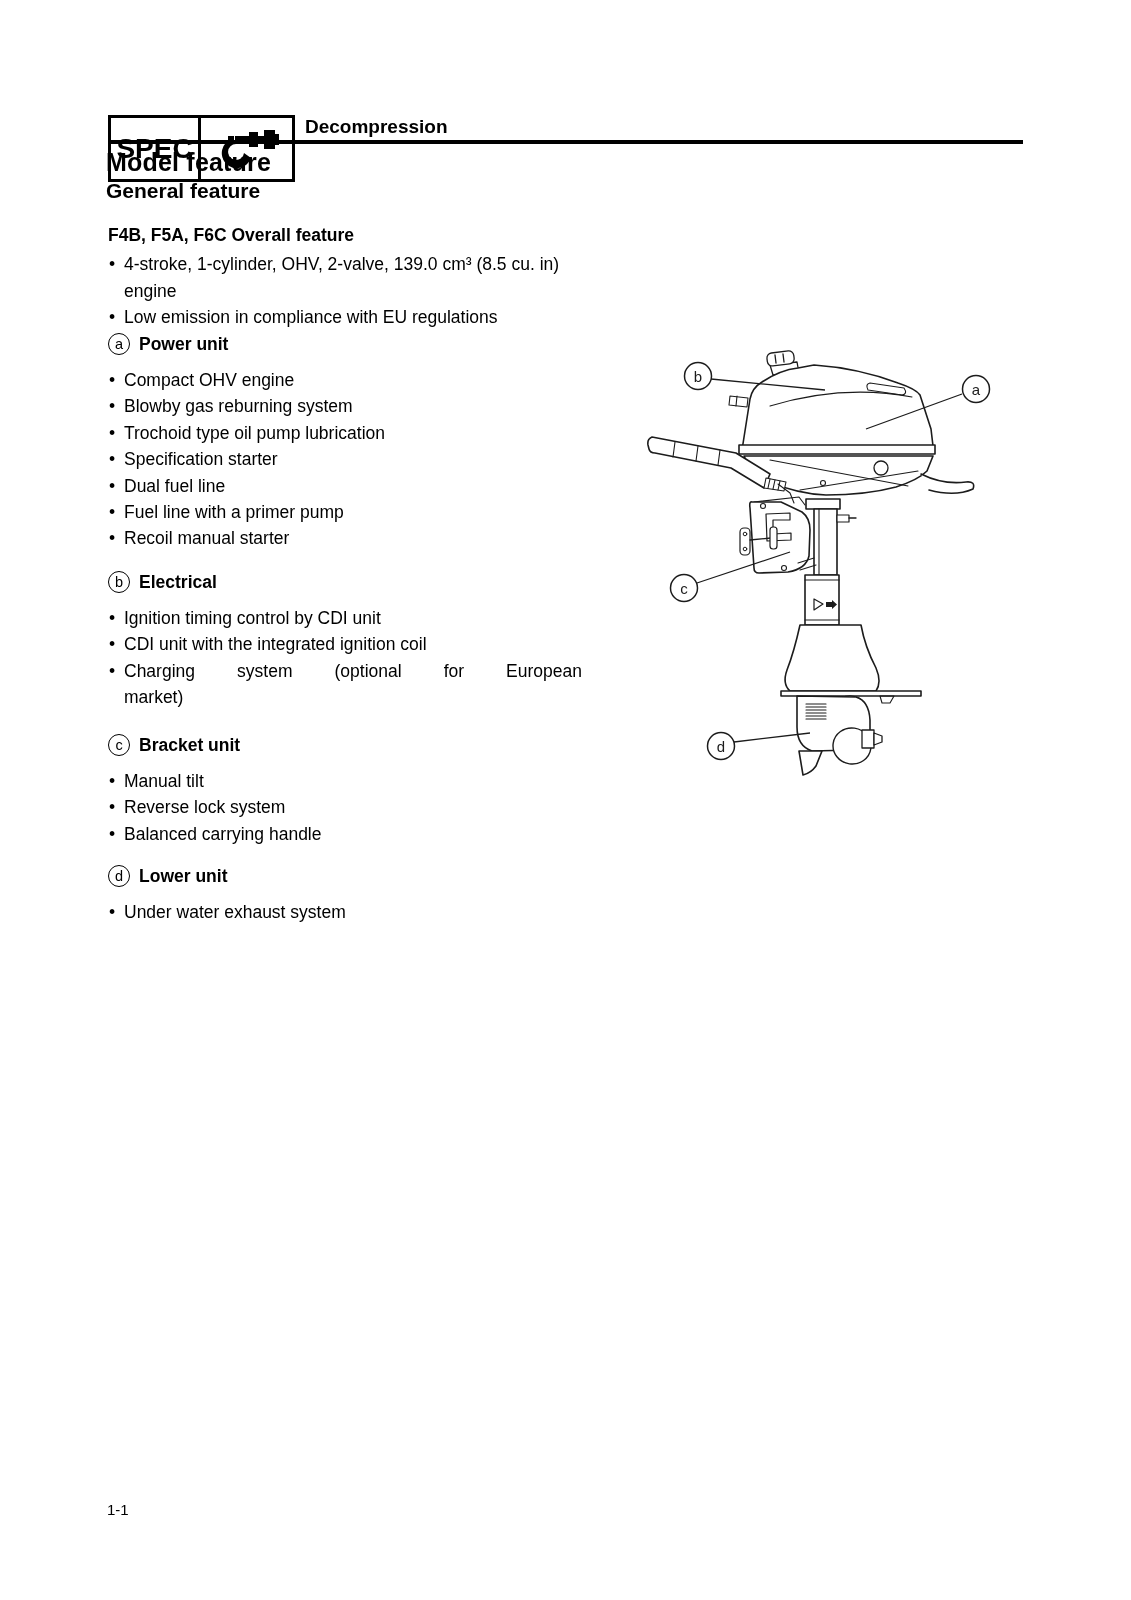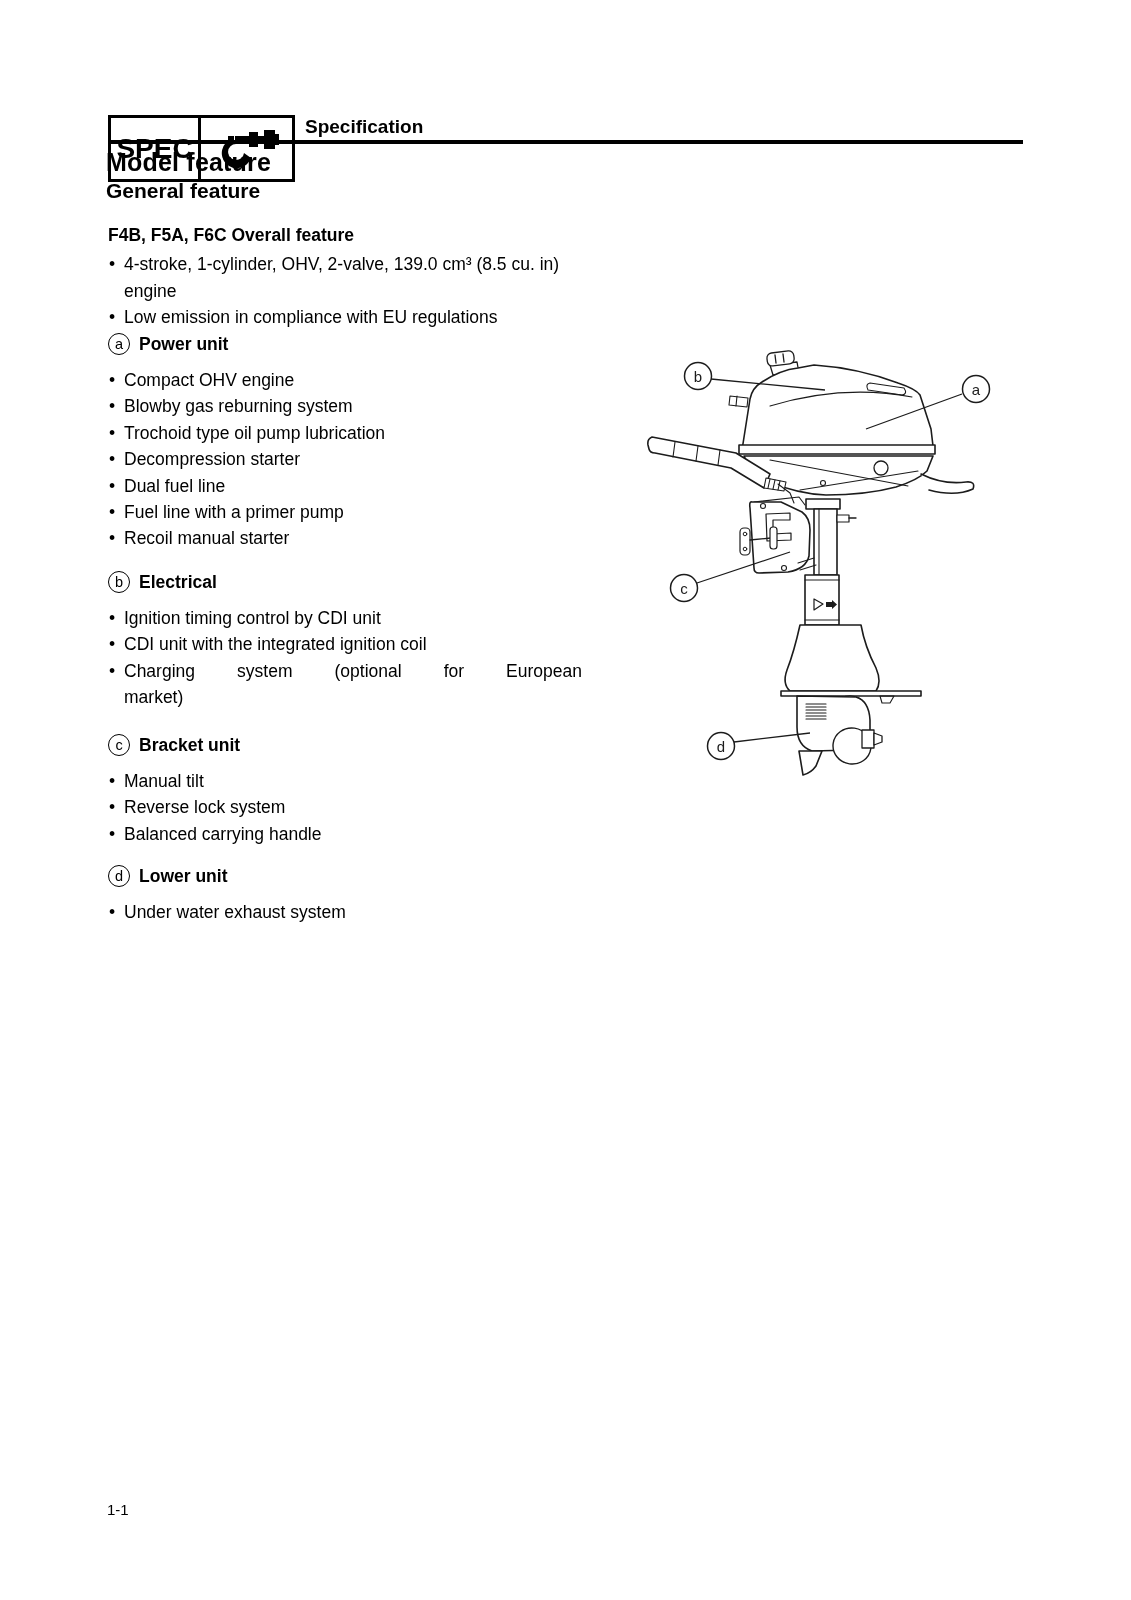--- a/index.html
+++ b/index.html
@@ -65,21 +65,21 @@
         <rect x="13" y="9" width="6" height="7"></rect>
         <rect x="20" y="9" width="15" height="8"></rect>
         <rect x="34" y="5" width="9" height="15"></rect>
         <rect x="43" y="9" width="6" height="8"></rect>
         <rect x="49" y="3" width="11" height="19"></rect>
         <rect x="60" y="7" width="4" height="11"></rect>
       </g>
     </svg>
   </div>
 </div>
-<div class="abs section-title">Specification</div>
+<div class="abs section-title">Decompression</div>
 <div class="abs rule"></div>
 
 <div class="abs page-title">Model feature</div>
 <div class="abs page-subtitle">General feature</div>
 
 <div class="abs content-block" style="top:222px;">
   <div class="bold-head">F4B, F5A, F6C Overall feature</div>
   <ul class="bullets" style="margin-top:3px;">
     <li>4-stroke, 1-cylinder, OHV, 2-valve, 139.0 cm³ (8.5 cu. in) engine</li>
     <li>Low emission in compliance with EU regulations</li>
@@ -88,21 +88,21 @@
 
 <div class="abs content-block" style="top:330px;">
   <div class="sec-head">
     <span class="circle-letter">a</span>
     <span class="sec-title">Power unit</span>
   </div>
   <ul class="bullets">
     <li>Compact OHV engine</li>
     <li>Blowby gas reburning system</li>
     <li>Trochoid type oil pump lubrication</li>
-    <li>Decompression starter</li>
+    <li>Specification starter</li>
     <li>Dual fuel line</li>
     <li>Fuel line with a primer pump</li>
     <li>Recoil manual starter</li>
   </ul>
 </div>
 
 <div class="abs content-block" style="top:568px;">
   <div class="sec-head">
     <span class="circle-letter">b</span>
     <span class="sec-title">Electrical</span>

